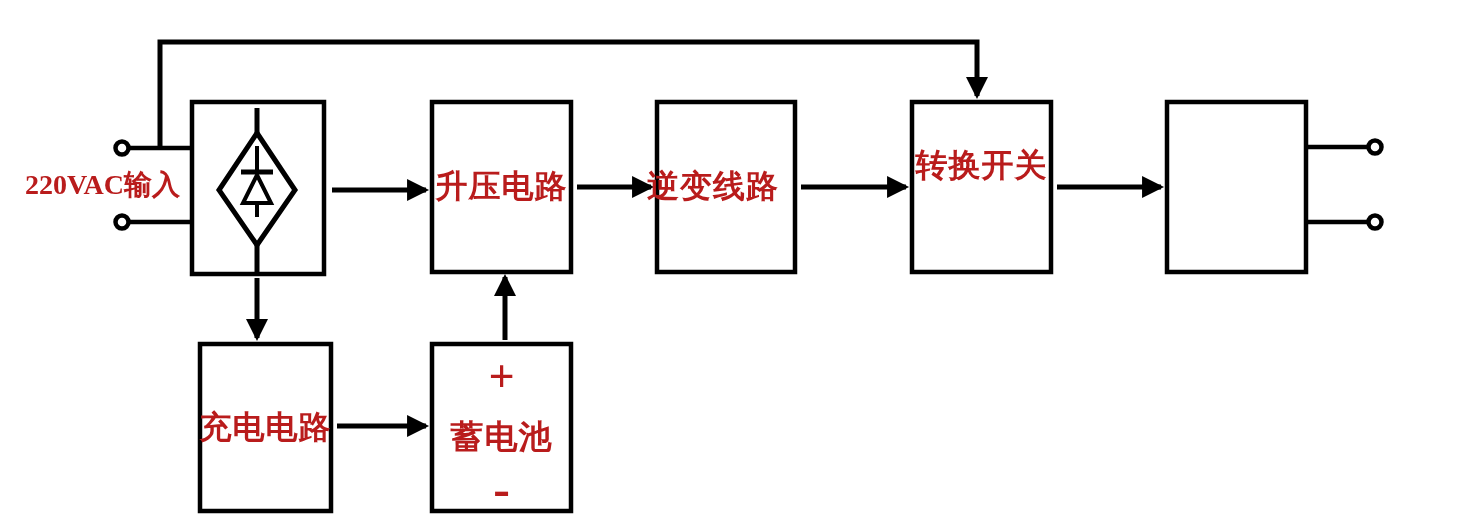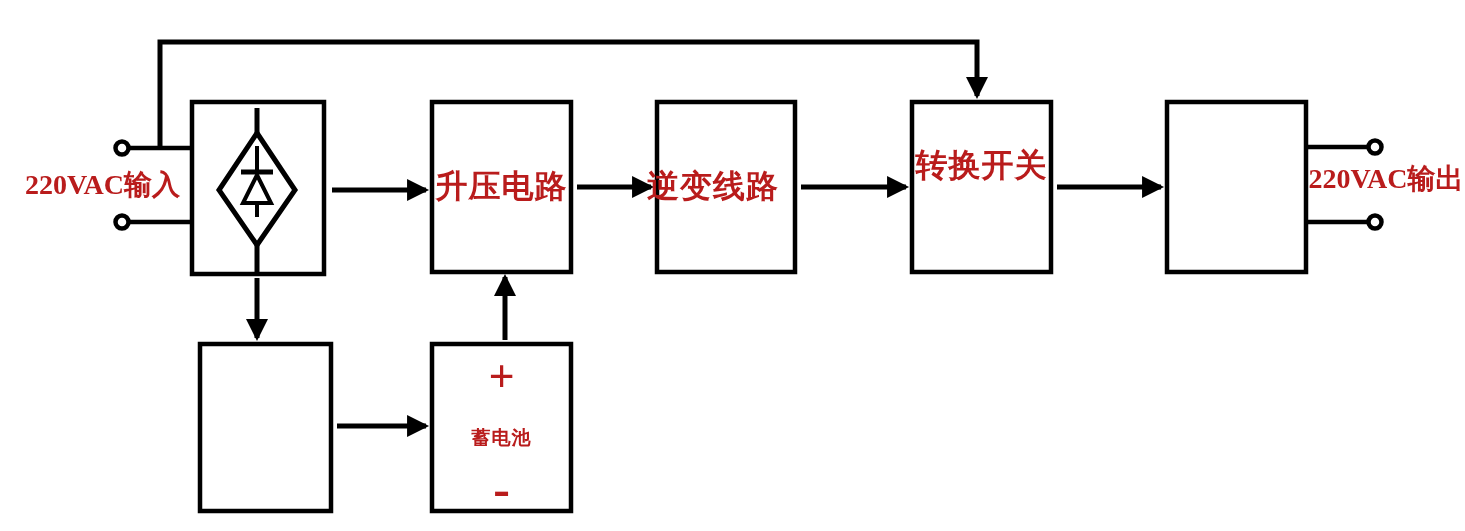--- a/index.html
+++ b/index.html
@@ -48,21 +48,21 @@
     text-align: center;
     padding: 8px 0 6px 0;
     box-sizing: border-box;
   }
   .battery-plus {
     font-size: 46px;
     line-height: 1.0;
     font-weight: bold;
   }
   .battery-name {
-    font-size: 19px;
+    font-size: 33px;
     letter-spacing: 1px;
     line-height: 1.0;
     font-weight: bold;
   }
   .battery-minus {
     font-size: 50px;
     line-height: 0.55;
     font-weight: 900;
   }
 </style>
@@ -116,29 +116,29 @@
       <path d="M257,245 V274" stroke-width="5"></path>
       <path d="M257,146 V172" stroke-width="4"></path>
       <path d="M241,172 H273" stroke-width="5"></path>
       <path d="M257,175 L271,203 L243,203 Z" stroke-width="4"></path>
       <path d="M257,203 V217" stroke-width="4"></path>
     </g>
   </svg>
 
   <div class="lbl io-lbl" style="left:15px; top:160px; width:175px; height:50px;">220VAC输入</div>
 
-  <div class="lbl io-lbl" style="left:1312px; top:154px; width:148px; height:50px;">220VAC输出</div>
 
   <div class="lbl" style="left:434px; top:104px; width:135px; height:165px;">升压电路</div>
 
   <div class="lbl" style="left:659px; top:104px; width:108px; height:165px;">逆变线路</div>
 
   <div class="lbl" style="left:914px; top:104px; width:135px; height:123px;">转换开关</div>
 
 
+  <div class="lbl" style="left:202px; top:346px; width:127px; height:163px;">充电电路</div>
 
   <div class="battery-stack" style="left:434px; top:346px; width:135px; height:163px;">
     <span class="battery-plus">+</span>
     <span class="battery-name">蓄电池</span>
     <span class="battery-minus">-</span>
   </div>
 
 </div>
 
 </body></html>

